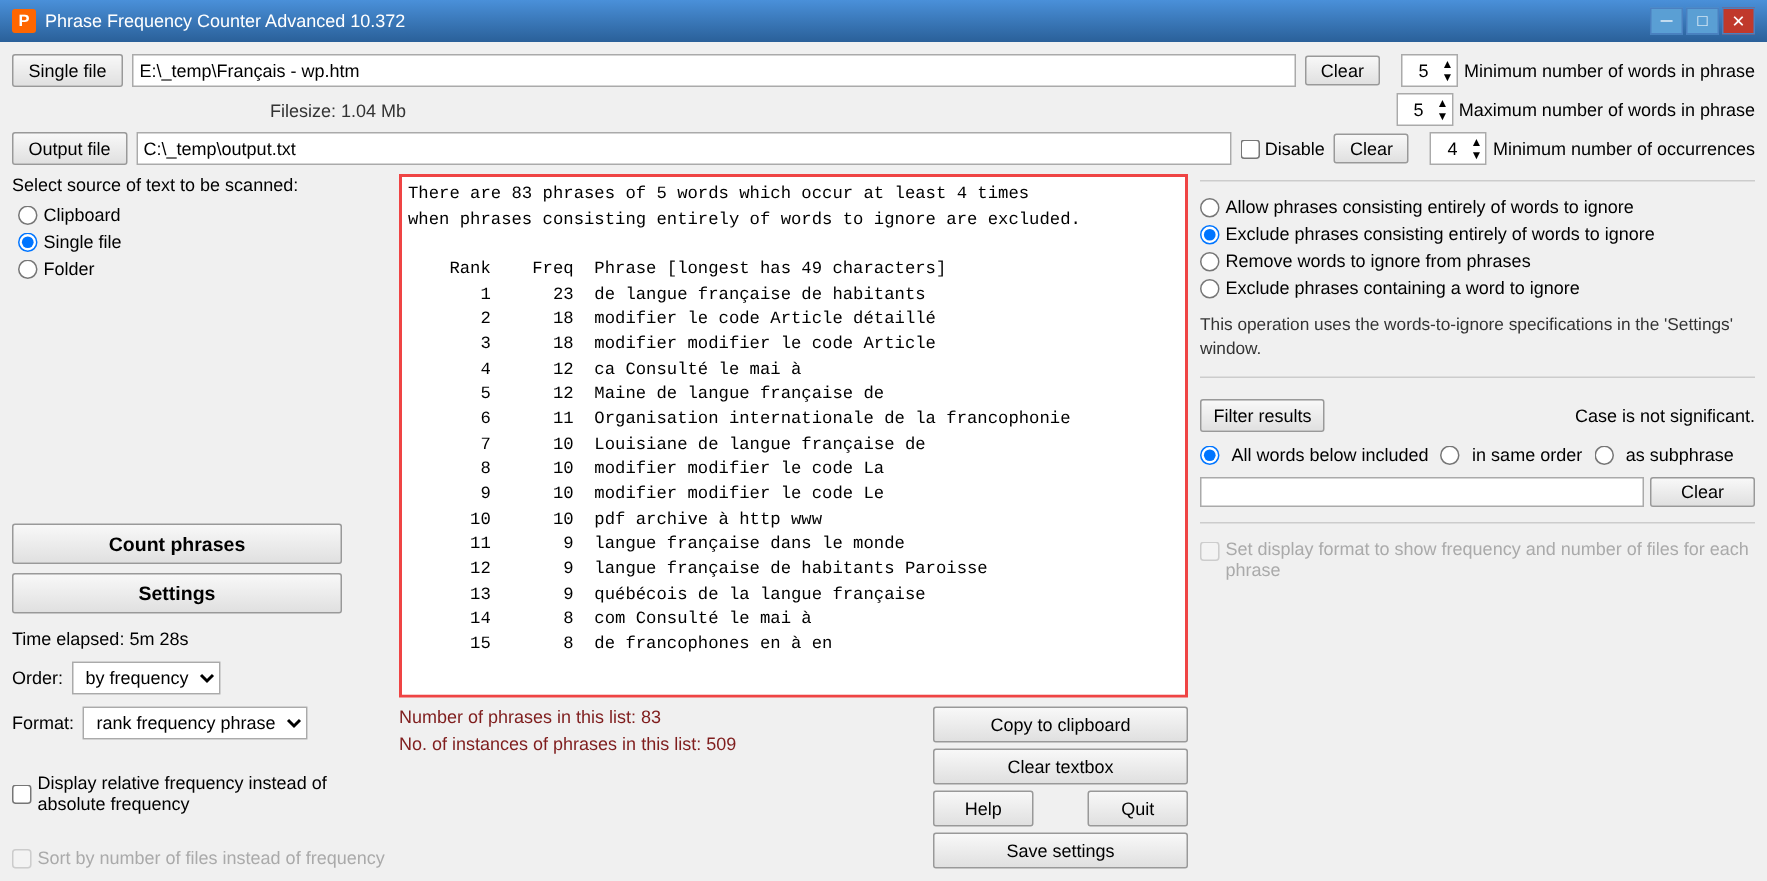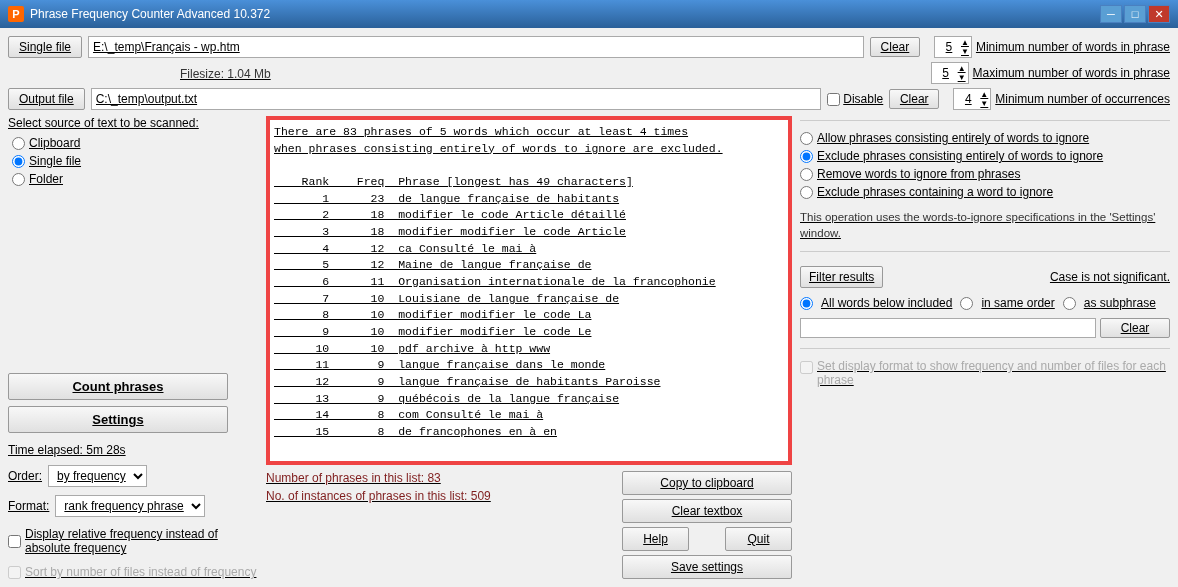--- a/index.html
+++ b/index.html
@@ -57,21 +57,20 @@
       justify-content: center;
     }
     .title-btn.close { background: #c0392b; }
     .main-content {
       background: #f0f0f0;
       padding: 8px;
       height: calc(587px - 28px);
       display: flex;
       flex-direction: column;
       gap: 4px;
-      text-decoration: underline;
     }
     .row {
       display: flex;
       align-items: center;
       gap: 6px;
     }
     .btn {
       background: linear-gradient(to bottom, #f8f8f8, #e0e0e0);
       border: 1px solid #999;
       padding: 3px 10px;
@@ -168,21 +167,21 @@
       background: white;
       padding: 2px 4px;
       font-size: 12px;
       height: 22px;
     }
     .checkbox-row {
       display: flex;
       align-items: center;
       gap: 4px;
       font-size: 12px;
-      margin-top: 4px;
+      margin-top: 16px;
     }
     .elapsed { font-size: 12px; margin-top: 4px; }
     .right-panel {
       width: 370px;
       display: flex;
       flex-direction: column;
       gap: 6px;
     }
     .spinbox {
       width: 38px;
@@ -263,21 +262,21 @@
     }
     .disable-chk {
       display: flex;
       align-items: center;
       gap: 3px;
       font-size: 12px;
     }
     .text-area-wrap {
       flex: 1;
       display: flex;
-      border: 4px solid #ef4444;
+      border: 2px solid #ef4444;
     }
     .text-area-wrap .text-area {
       border: none;
       flex: 1;
     }
   </style>
 </head>
 <body>
 
 <div class="title-bar">

